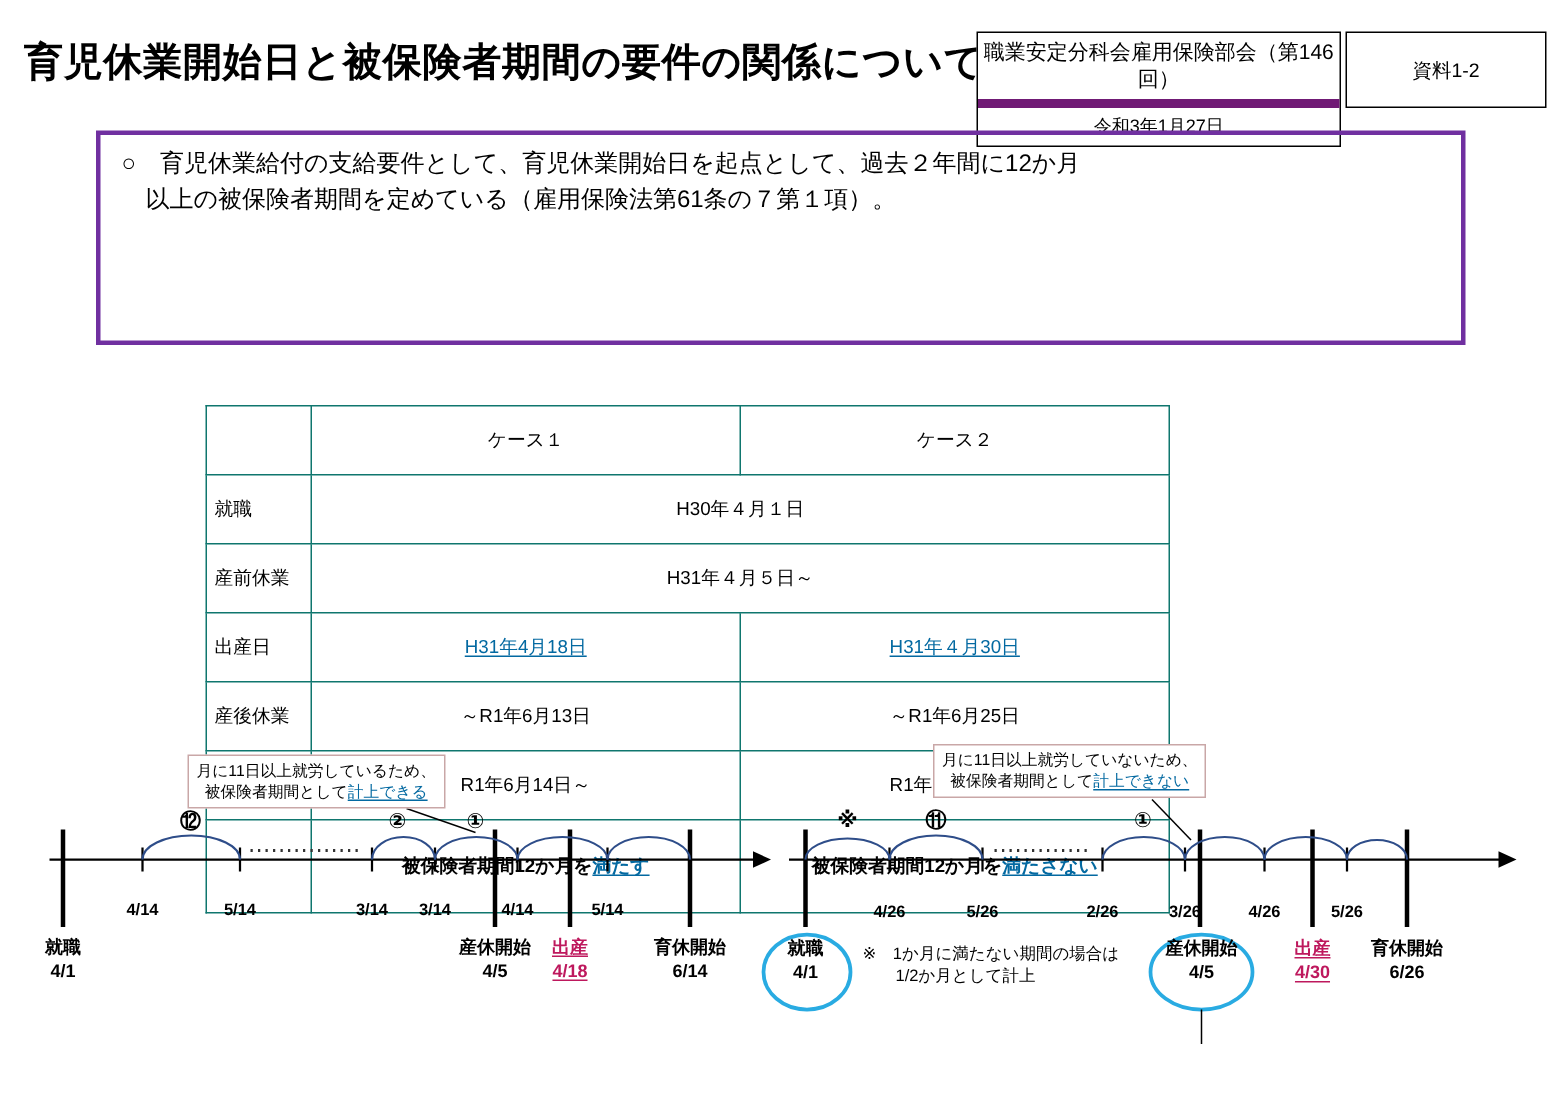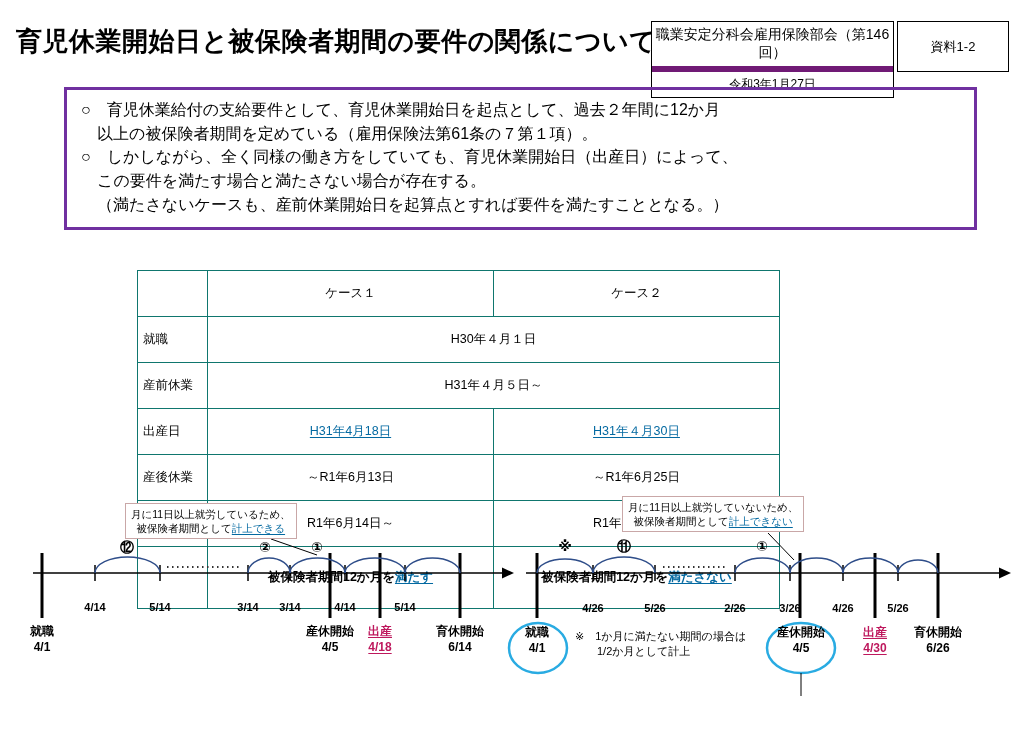--- a/index.html
+++ b/index.html
@@ -5,21 +5,21 @@
   * { margin:0; padding:0; box-sizing:border-box; }
   html,body { background:#fff; }
   body { font-family:"Liberation Sans","DejaVu Sans",sans-serif; color:#000; }
   .page { position:relative; width:1035px; height:743px; background:#fff; overflow:hidden; }
 
   .title { position:absolute; left:16px; top:24px; font-size:26px; font-weight:bold; letter-spacing:0.5px; }
 
   .meta-box { position:absolute; left:651px; top:21px; width:243px; border:1px solid #000; background:#fff; }
   .meta-row { text-align:center; padding:4px 2px; font-size:14px; }
   .meta-date { border-top:6px solid #701a75; font-size:12px; }
-  .doc-box { position:absolute; left:897px; top:21px; width:112px; height:51px; border:1px solid #000;
+  .doc-box { position:absolute; left:897px; top:21px; width:134px; height:51px; border:1px solid #000;
              display:flex; align-items:center; justify-content:center; font-size:13px; }
 
   .summary-box { position:absolute; left:64px; top:87px; width:913px; height:143px;
                  border:3px solid #7030A0; padding:8px 14px; font-size:16px; line-height:1.48; }
   .para-text { white-space:pre-line; }
 
   .case-table { position:absolute; left:137px; top:270px; border-collapse:collapse; table-layout:fixed; font-size:12.5px; }
   .case-table td { border:1px solid #0f766e; text-align:center; padding:14px 4px; height:23px; }
   .case-table td.rl { text-align:left; padding-left:5px; }
   .col-label { width:70px; } .col-case { width:286px; }
@@ -56,23 +56,20 @@
   <div class="meta-box">
     <div class="meta-row">職業安定分科会雇用保険部会（第146回）</div>
     <div class="meta-row meta-date">令和3年1月27日</div>
   </div>
 
   <div class="doc-box">資料1-2</div>
 
   <div class="summary-box">
     <div class="para-text">○　育児休業給付の支給要件として、育児休業開始日を起点として、過去２年間に12か月
 　以上の被保険者期間を定めている（雇用保険法第61条の７第１項）。</div>
-    <div class="para-text">○　しかしながら、全く同様の働き方をしていても、育児休業開始日（出産日）によって、
-　この要件を満たす場合と満たさない場合が存在する。
-　（満たさないケースも、産前休業開始日を起算点とすれば要件を満たすこととなる。）</div>
   </div>
 
   <table class="case-table">
     <colgroup>
         <col class="col-label">
         <col class="col-case">
         <col class="col-case">
       </colgroup>
     <tbody>
       <tr>

